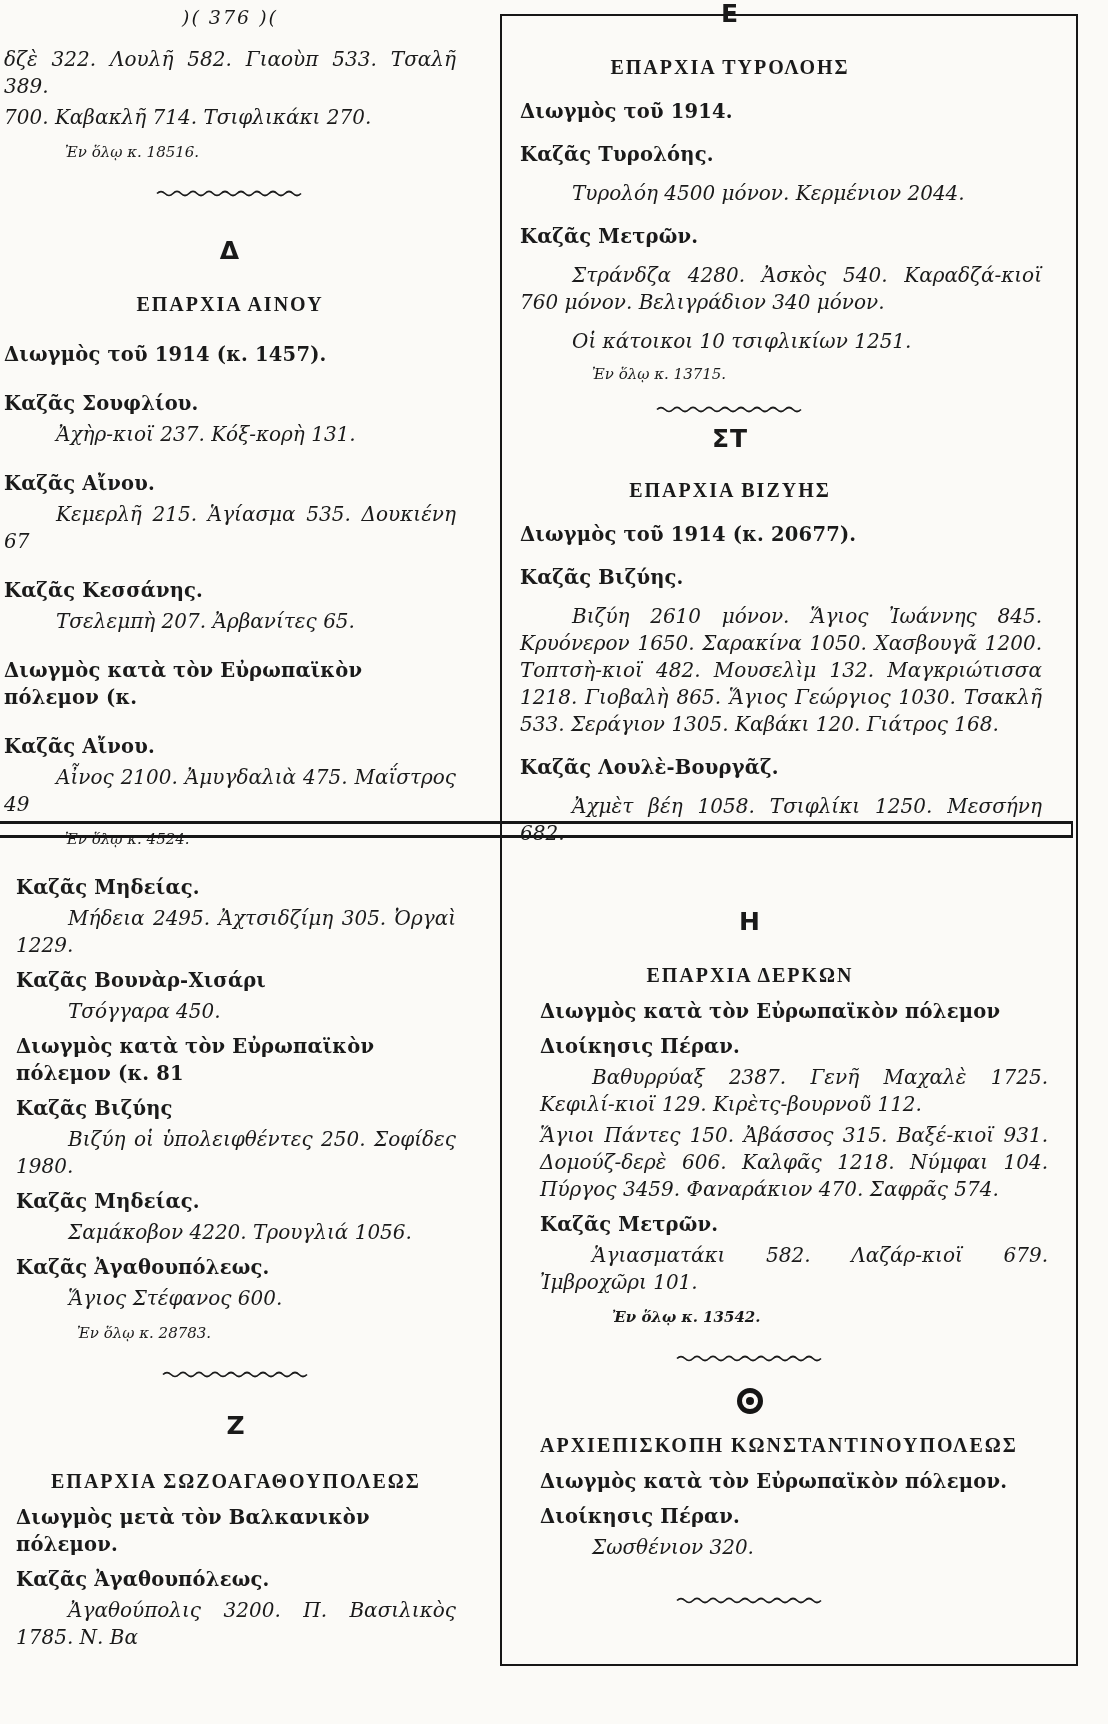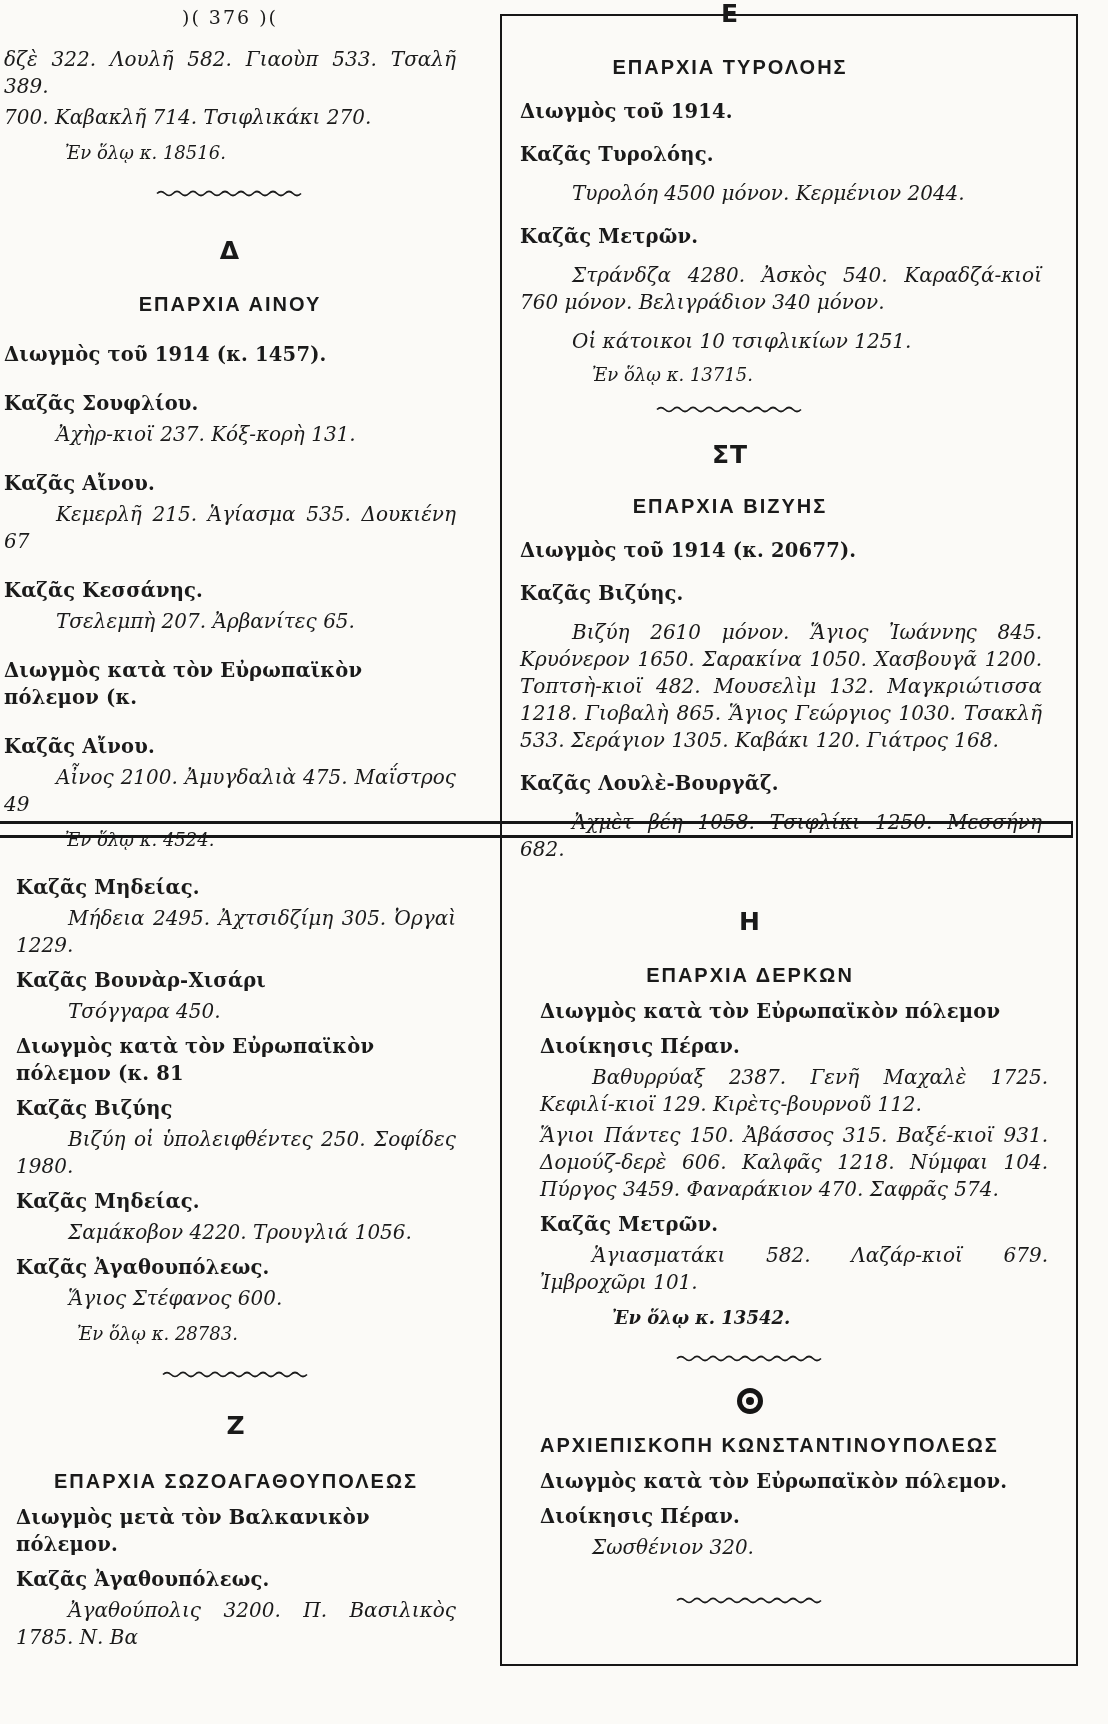--- a/index.html
+++ b/index.html
@@ -16,48 +16,48 @@
     border-top:3px solid #161616;border-bottom:3px solid #161616;border-right:2px solid #161616;}
 
   
   .quad{position:absolute;}
   .q-ul{left:4px;top:4px;width:452px;}
   .q-ur{left:506px;top:26px;width:570px;padding:0 34px 0 14px;}
   .q-ll{left:4px;top:846px;width:456px;padding:20px 4px 0 12px;}
   .q-lr{left:506px;top:846px;width:570px;padding:30px 28px 0 34px;}
 
   
-  .blk-pagenum{font-size:19px;letter-spacing:2px;text-align:center;line-height:26px;margin:0 0 16px;}
+  .blk-pagenum{font-size:19px;letter-spacing:2px;text-align:center;line-height:26px;margin:0 0 16px;font-style:italic;}
   .blk-letter{font-family:"DejaVu Sans",sans-serif;font-weight:bold;font-size:25px;
     line-height:36px;text-align:center;letter-spacing:1px;margin:34px 0 20px;}
-  .blk-title{font-family:Liberation Sans, sans-serif;font-weight:bold;font-size:20px;
+  .blk-title{font-family:Liberation Serif, serif;font-weight:bold;font-size:20px;
     letter-spacing:2px;text-align:center;line-height:30px;margin:16px 0 6px;white-space:nowrap;}
   .blk-head{font-weight:bold;font-size:19.5px;line-height:27px;letter-spacing:.2px;margin:8px 0 2px;}
   .blk-entry{font-size:20px;font-style:italic;line-height:27px;text-align:justify;
     text-indent:52px;margin:4px 0 0;}
   .blk-entry.noindent{text-indent:0;}
-  .blk-total{font-size:18px;font-style:italic;line-height:27px;text-indent:61px;margin:8px 0 0;}
+  .blk-total{font-size:15px;font-style:italic;line-height:27px;text-indent:61px;margin:8px 0 0;}
   .blk-divider{margin:22px 0 0;height:9px;line-height:0;text-align:center;}
   .blk-theta{display:flex;justify-content:center;margin:26px 0 16px;height:26px;}
   .theta-ring{display:inline-block;width:26px;height:26px;border:5px solid #151515;
     border-radius:50%;position:relative;}
   .theta-dot{position:absolute;left:50%;top:50%;transform:translate(-50%,-50%);
     width:8px;height:8px;background:#151515;border-radius:50%;}
 
   
   .q-ur .cel,.q-lr .cel{width:420px;}
 
   
   .q-ul .blk-head{margin-top:22px;}
   .q-ul .blk-letter{margin:36px 0 20px;}
   .q-ur .blk-head{margin-top:16px;}
   .q-ur .blk-entry{margin-top:12px;}
   .q-ur .blk-total{margin-top:6px;text-indent:72px;}
   .q-ur .blk-divider{margin-top:16px;}
-  .q-ur .blk-letter{margin:24px 0 18px;}
+  .q-ur .blk-letter{margin:8px 0 18px;}
   .q-ur .blk-title{margin-bottom:4px;}
   .q-ur .blk-letter-top{margin:-30px 0 20px;}
   .q-ll .blk-letter{margin:30px 0 22px;}
   .q-lr .blk-letter{margin:28px 0 20px;}
   .q-lr .blk-total{text-indent:72px;font-weight:bold;}
   .q-lr .blk-divider:last-child{margin-top:34px;}
 </style>
 </head>
 <body>
 

